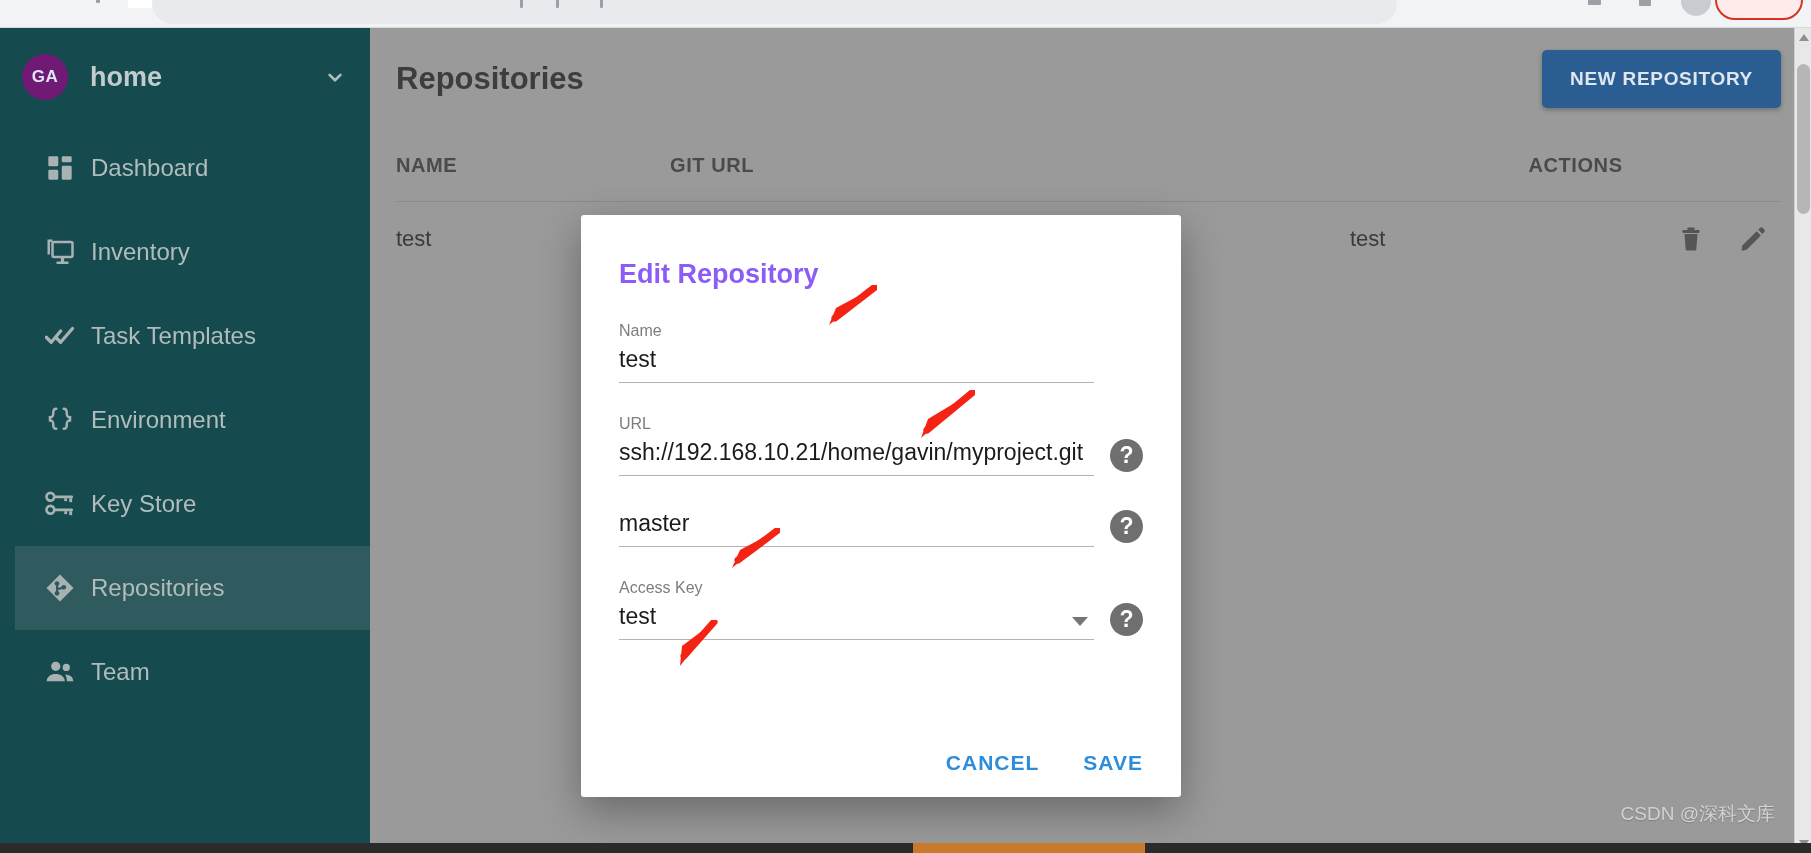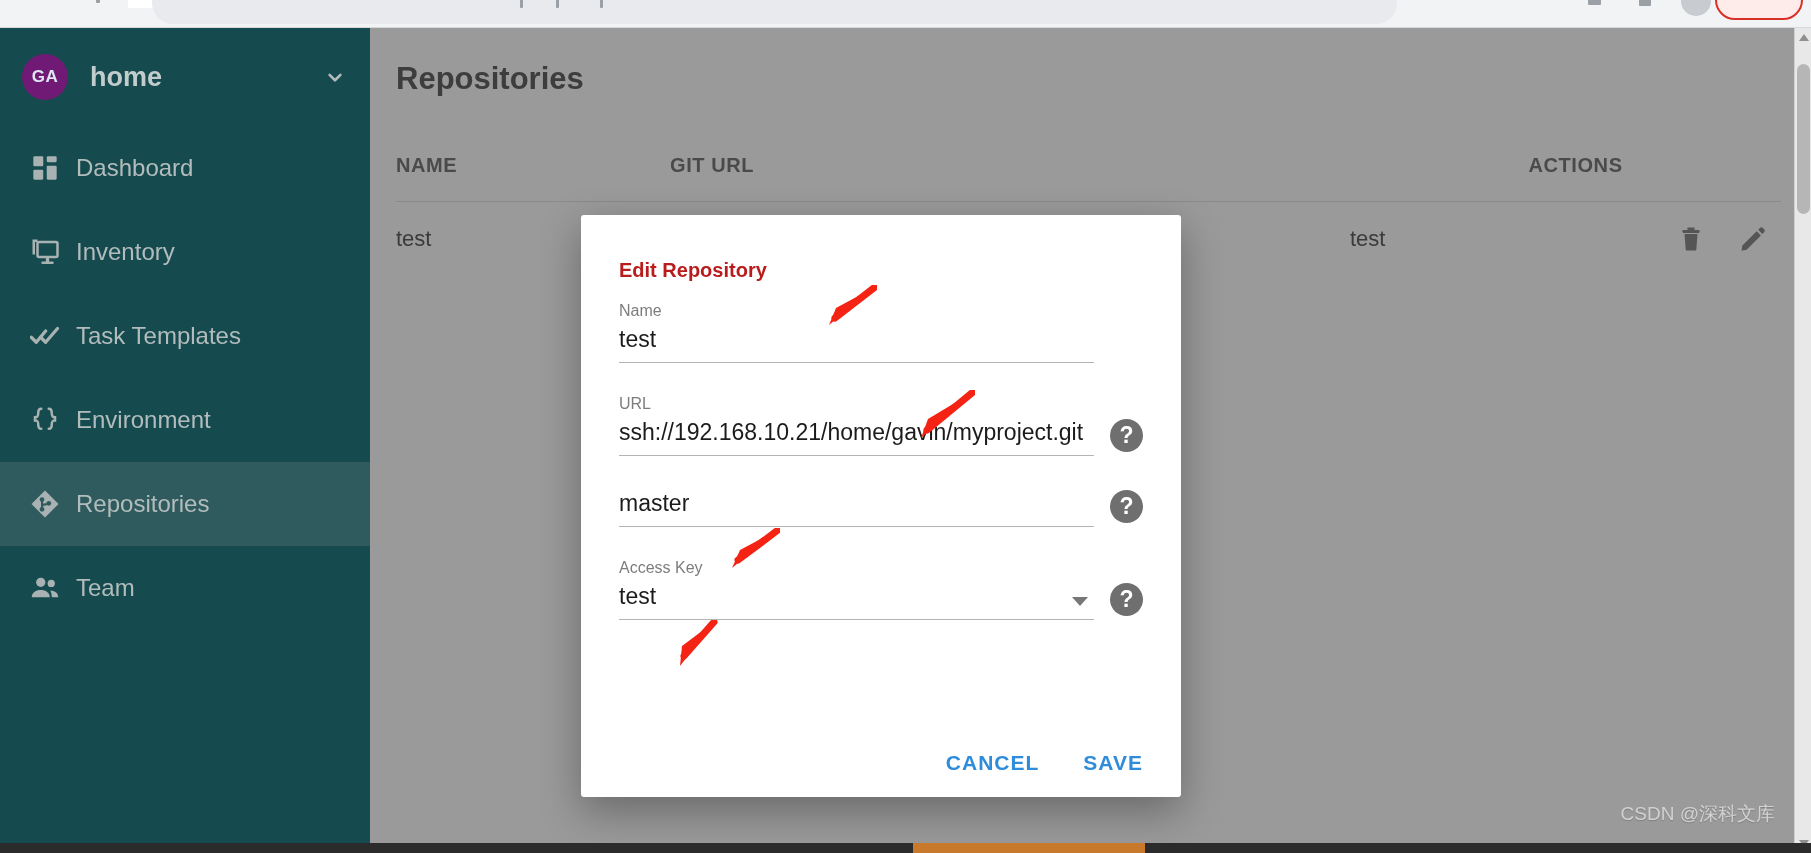--- a/index.html
+++ b/index.html
@@ -57,21 +57,21 @@
   }
   .user-name{
     margin-left:22px; font-size:27px; font-weight:bold; color:#c3cccc;
     flex:1 1 auto;
   }
   .chev-down{ width:26px; height:26px; flex:0 0 auto; }
   .chev-down svg{ display:block; }
 
   .nav-item{
     height:84px; display:flex; align-items:center; padding-left:14px;
-    color:#b3bcbc; cursor:pointer;
+    color:#b3bcbc; cursor:pointer;margin-left:15px;
   }
   .nav-item.active{ background:#2f5b5e; }
   .nav-icon{
     width:62px; display:flex; align-items:center; justify-content:center;
     flex:0 0 auto;
   }
   .nav-icon svg{ display:block; fill:#a9b2b2; }
   .nav-label{ font-size:24px; color:#b3bcbc; white-space:nowrap; }
 
   
@@ -122,22 +122,22 @@
   #modal-overlay{
     position:absolute; top:0; left:0; width:1811px; height:853px;
   }
   #modal{
     position:absolute; left:581px; top:215px; width:600px; height:582px;
     background:#fff; border-radius:3px;
     box-shadow:0 14px 42px rgba(0,0,0,.32);
     padding:28px 38px 0 38px;
   }
   #modal-title{
-    font-size:20px; font-weight:bold; color:#b91c1c;
-    margin:16px 0 20px 0;
+    font-size:27px; font-weight:bold; color:#8b5cf6;
+    margin:16px 0 32px 0;
   }
   .field{ position:relative; margin-bottom:32px; }
   .field-label{
     font-size:16px; color:#7d7d7d; margin-bottom:4px; display:block;
   }
   .field-row{ display:flex; align-items:flex-end; }
   .field-input{
     flex:1 1 auto; font-size:23px; color:#1b1b1b;
     border:none; border-bottom:1px solid #b4b4b4;
     padding:2px 0 9px 0; background:transparent;
@@ -274,20 +274,35 @@
     <div class="nav-item">
       <span class="nav-icon">
         <svg width="30" height="30" viewBox="0 0 24 24">
           <path d="M9 3C6.8 3 6.6 4.4 6.6 6.3c0 2.4-.4 3.4-2.6 3.4v2.6c2.2 0 2.6 1 2.6 3.4 0 1.9.2 3.3 2.4 3.3" fill="none" stroke="#a9b2b2" stroke-width="2" stroke-linecap="round"></path>
           <path d="M15 3c2.2 0 2.4 1.4 2.4 3.3 0 2.4.4 3.4 2.6 3.4v2.6c-2.2 0-2.6 1-2.6 3.4 0 1.9-.2 3.3-2.4 3.3" fill="none" stroke="#a9b2b2" stroke-width="2" stroke-linecap="round"></path>
         </svg>
       </span>
       <span class="nav-label">Environment</span>
     </div>
 
+    <div class="nav-item">
+      <span class="nav-icon">
+        <svg width="30" height="30" viewBox="0 0 24 24">
+          <circle cx="4.3" cy="6.2" r="3.1" fill="none" stroke="#a9b2b2" stroke-width="2.1"></circle>
+          <rect x="7.4" y="5.1" width="15" height="2.3" rx="1"></rect>
+          <rect x="19.4" y="7.4" width="2.3" height="3.1"></rect>
+          <rect x="15.4" y="7.4" width="2.3" height="2.3"></rect>
+          <circle cx="4.3" cy="16.6" r="3.1" fill="none" stroke="#a9b2b2" stroke-width="2.1"></circle>
+          <rect x="7.4" y="15.5" width="15" height="2.3" rx="1"></rect>
+          <rect x="19.4" y="17.8" width="2.3" height="3.1"></rect>
+          <rect x="15.4" y="17.8" width="2.3" height="2.3"></rect>
+        </svg>
+      </span>
+      <span class="nav-label">Key Store</span>
+    </div>
 
     <div class="nav-item active">
       <span class="nav-icon">
         <svg width="30" height="30" viewBox="0 0 24 24">
           <path d="M12 1.2 22.8 12 12 22.8 1.2 12z"></path>
           <circle cx="9.6" cy="8.4" r="1.9" fill="#2f5b5e"></circle>
           <circle cx="15" cy="11.4" r="1.9" fill="#2f5b5e"></circle>
           <circle cx="9.6" cy="16.2" r="1.9" fill="#2f5b5e"></circle>
           <rect x="8.8" y="8.4" width="1.7" height="8" fill="#2f5b5e"></rect>
           <path d="M10 11.6c2.2 0 3.6-.4 4.6-1.1l1 1.4c-1.4 1-3.1 1.4-5.6 1.4z" fill="#2f5b5e"></path>
@@ -306,20 +321,21 @@
         </svg>
       </span>
       <span class="nav-label">Team</span>
     </div>
   </nav>
 
   <section id="main">
 
     <div id="main-header">
       <h1 id="page-title">Repositories</h1>
+      <button id="new-repo-btn">NEW REPOSITORY</button>
     </div>
 
     <div id="table">
       <div id="thead">
         <div class="col-name">NAME</div>
         <div class="col-url">GIT URL</div>
         <div class="col-act">ACTIONS</div>
       </div>
 
       <div id="trow">

